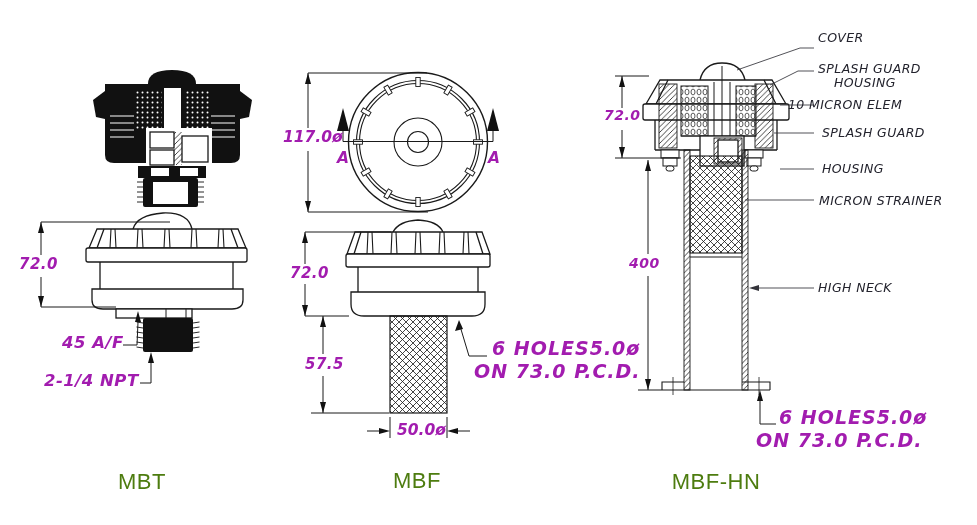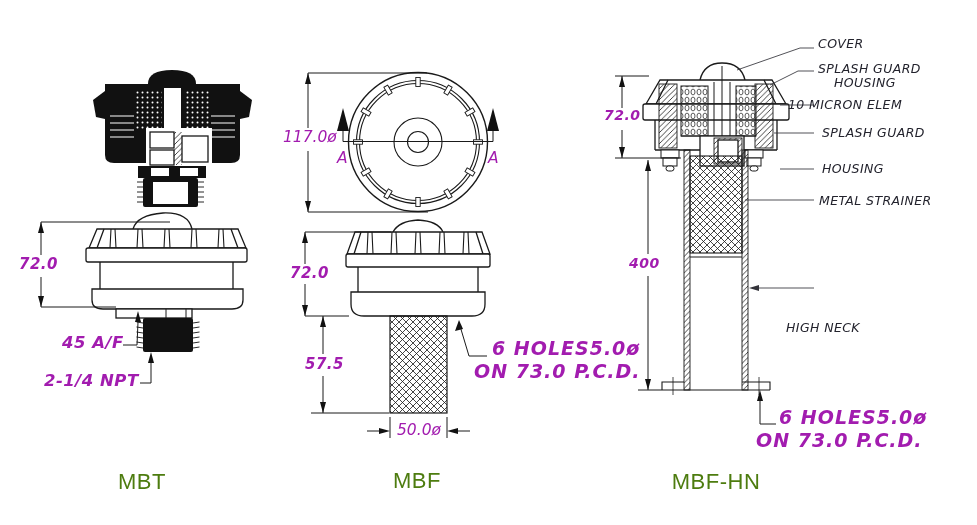--- a/index.html
+++ b/index.html
@@ -4,21 +4,21 @@
 <style>
   html,body{margin:0;padding:0;background:#fff;}
   .canvas{position:relative;width:977px;height:525px;background:#ffffff;overflow:hidden;}
   .lineart{position:absolute;left:0;top:0;}
   .t{position:absolute;white-space:nowrap;color:#a21caf;font-family:"DejaVu Sans",sans-serif;font-style:italic;line-height:1;}
   .dim{font-size:15px;font-weight:600;letter-spacing:.5px;}
   .dim-sm{font-size:14px;font-weight:600;letter-spacing:.5px;}
   .callout{font-size:16.5px;font-weight:600;letter-spacing:.5px;}
   .note{font-size:19px;font-weight:600;letter-spacing:1px;}
   .plabel{font-size:12.5px;font-weight:500;letter-spacing:.4px;color:#23232d;}
-  .sec{font-size:15.5px;font-weight:400;text-align:right;}
+  .sec{font-size:15.5px;font-weight:700;text-align:right;}
   .title{font-style:normal;font-family:"Liberation Sans",sans-serif;font-size:22px;font-weight:500;color:#4d7c0f;letter-spacing:.5px;transform:translateX(-50%);}
 </style>
 </head>
 <body>
 
 <div class="canvas">
 
 <svg class="lineart" width="977" height="525" viewBox="0 0 977 525" fill="none" stroke="#1a1a1a" stroke-width="1.3">
   <defs>
     <pattern id="xhatch" width="7" height="7" patternUnits="userSpaceOnUse">
@@ -226,26 +226,26 @@
 <span class="t dim" style="left:290px;top:266px;">72.0</span>
 <span class="t dim" style="left:305px;top:357px;">57.5</span>
 <span class="t sec" style="left:397px;top:423px;">50.0ø</span>
 <span class="t note" style="left:492px;top:339px;">6 HOLES5.0ø</span>
 <span class="t note" style="left:474px;top:362px;">ON 73.0 P.C.D.</span>
 <span class="t title" style="left:417px;top:470px;">MBF</span>
 
 <span class="t dim-sm" style="left:604px;top:108px;">72.0</span>
 <span class="t dim-sm" style="left:629px;top:256px;">400</span>
 
-<span class="t plabel" style="left:818px;top:38px;">COVER</span>
+<span class="t plabel" style="left:818px;top:32px;">COVER</span>
 <span class="t plabel" style="left:818px;top:63px;">SPLASH GUARD</span>
 <span class="t plabel" style="left:834px;top:77px;">HOUSING</span>
 <span class="t plabel" style="left:788px;top:99px;">10 MICRON ELEM</span>
 <span class="t plabel" style="left:822px;top:127px;">SPLASH GUARD</span>
 <span class="t plabel" style="left:822px;top:163px;">HOUSING</span>
-<span class="t plabel" style="left:819px;top:195px;">METAL STRAINER</span>
-<span class="t plabel" style="left:786px;top:282px;margin-top:40px;">HIGH NECK</span>
+<span class="t plabel" style="left:819px;top:195px;">MICRON STRAINER</span>
+<span class="t plabel" style="left:818px;top:282px;">HIGH NECK</span>
 
 <span class="t note" style="left:779px;top:408px;">6 HOLES5.0ø</span>
 <span class="t note" style="left:756px;top:431px;">ON 73.0 P.C.D.</span>
 <span class="t title" style="left:716px;top:471px;">MBF-HN</span>
 
 </div>
 
 </body></html>

